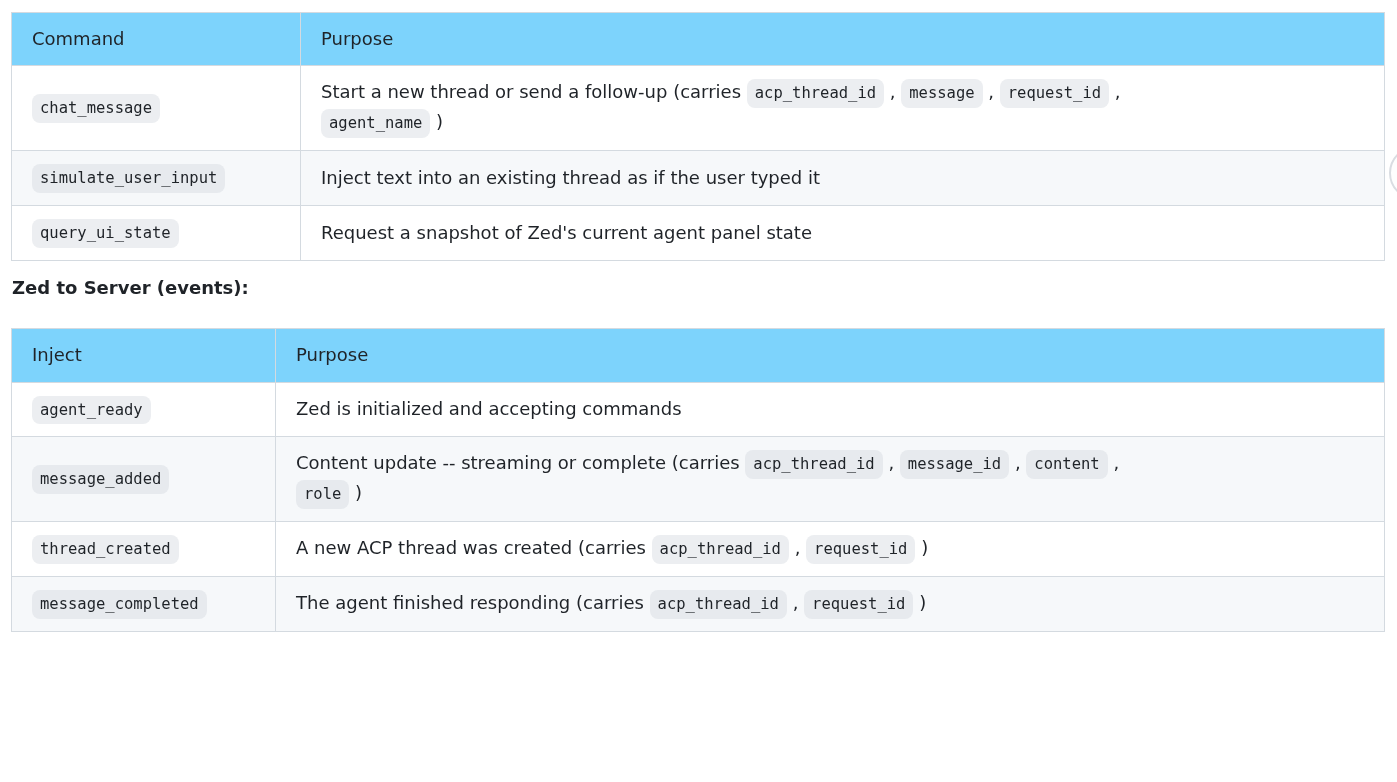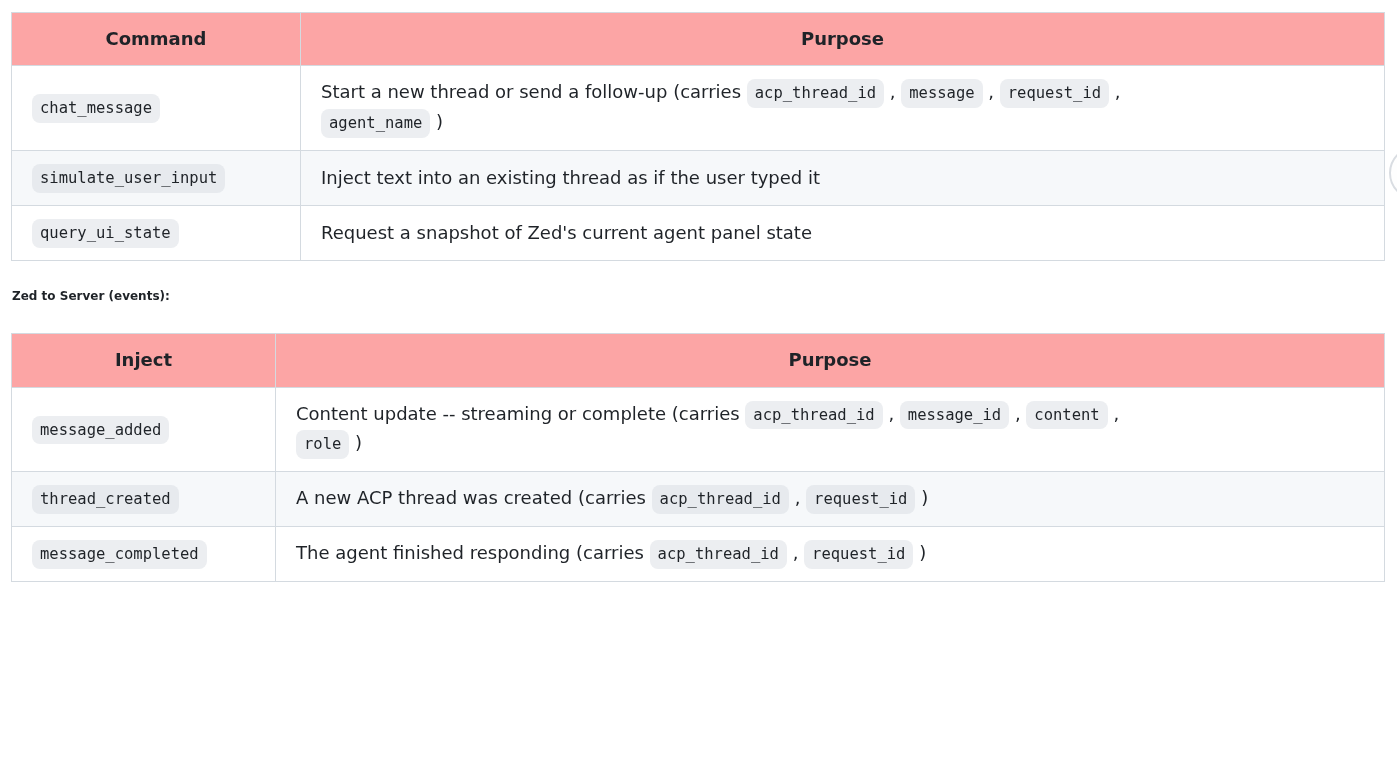--- a/index.html
+++ b/index.html
@@ -23,44 +23,43 @@
     table-layout: fixed;
   }
   .md-table th, .md-table td {
     border: 1px solid #d4dae0;
     padding: 12px 20px;
     vertical-align: middle;
     line-height: 1.58;
     text-align: left;
   }
   .md-table th {
-    font-weight: 700;
-    text-align: center;
-    background: #fca5a5;
+    font-weight: 400;
+    background: #7dd3fc;
   }
   .md-table tbody tr:nth-child(even) td {
     background: #f6f8fa;
   }
   .code-chip {
     font-family: "DejaVu Sans Mono", "Liberation Mono", monospace;
     font-size: 15.5px;
     background: #eceef1;
     padding: 4px 8px;
     border-radius: 8px;
     white-space: nowrap;
     line-height: 1.35;
     display: inline-block;
   }
   .md-table tbody tr:nth-child(even) .code-chip {
     background: #e7eaee;
   }
   .section-heading {
     font-weight: 700;
-    font-size: 12px;
-    margin: 28px 0 30px 1px;
+    font-size: 18px;
+    margin: 16px 0 30px 1px;
   }
   .edge-circle {
     position: absolute;
     left: 1389px;
     top: 146px;
     width: 54px;
     height: 54px;
     border: 2px solid #d9dde2;
     border-radius: 50%;
     background: #fefefe;
@@ -104,20 +103,24 @@
       <col>
     </colgroup>
     <thead>
       <tr>
         <th>Inject</th>
         <th>Purpose</th>
       </tr>
     </thead>
     <tbody>
       <tr>
+        <td><span class="code-chip">agent_ready</span></td>
+        <td><span>Zed is initialized and accepting commands</span></td>
+      </tr>
+      <tr>
         <td><span class="code-chip">message_added</span></td>
         <td><span>Content update -- streaming or complete (carries </span><span class="code-chip">acp_thread_id</span><span> , </span><span class="code-chip">message_id</span><span> , </span><span class="code-chip">content</span><span> ,</span><br><span class="code-chip">role</span><span> )</span></td>
       </tr>
       <tr>
         <td><span class="code-chip">thread_created</span></td>
         <td><span>A new ACP thread was created (carries </span><span class="code-chip">acp_thread_id</span><span> , </span><span class="code-chip">request_id</span><span> )</span></td>
       </tr>
       <tr>
         <td><span class="code-chip">message_completed</span></td>
         <td><span>The agent finished responding (carries </span><span class="code-chip">acp_thread_id</span><span> , </span><span class="code-chip">request_id</span><span> )</span></td>

